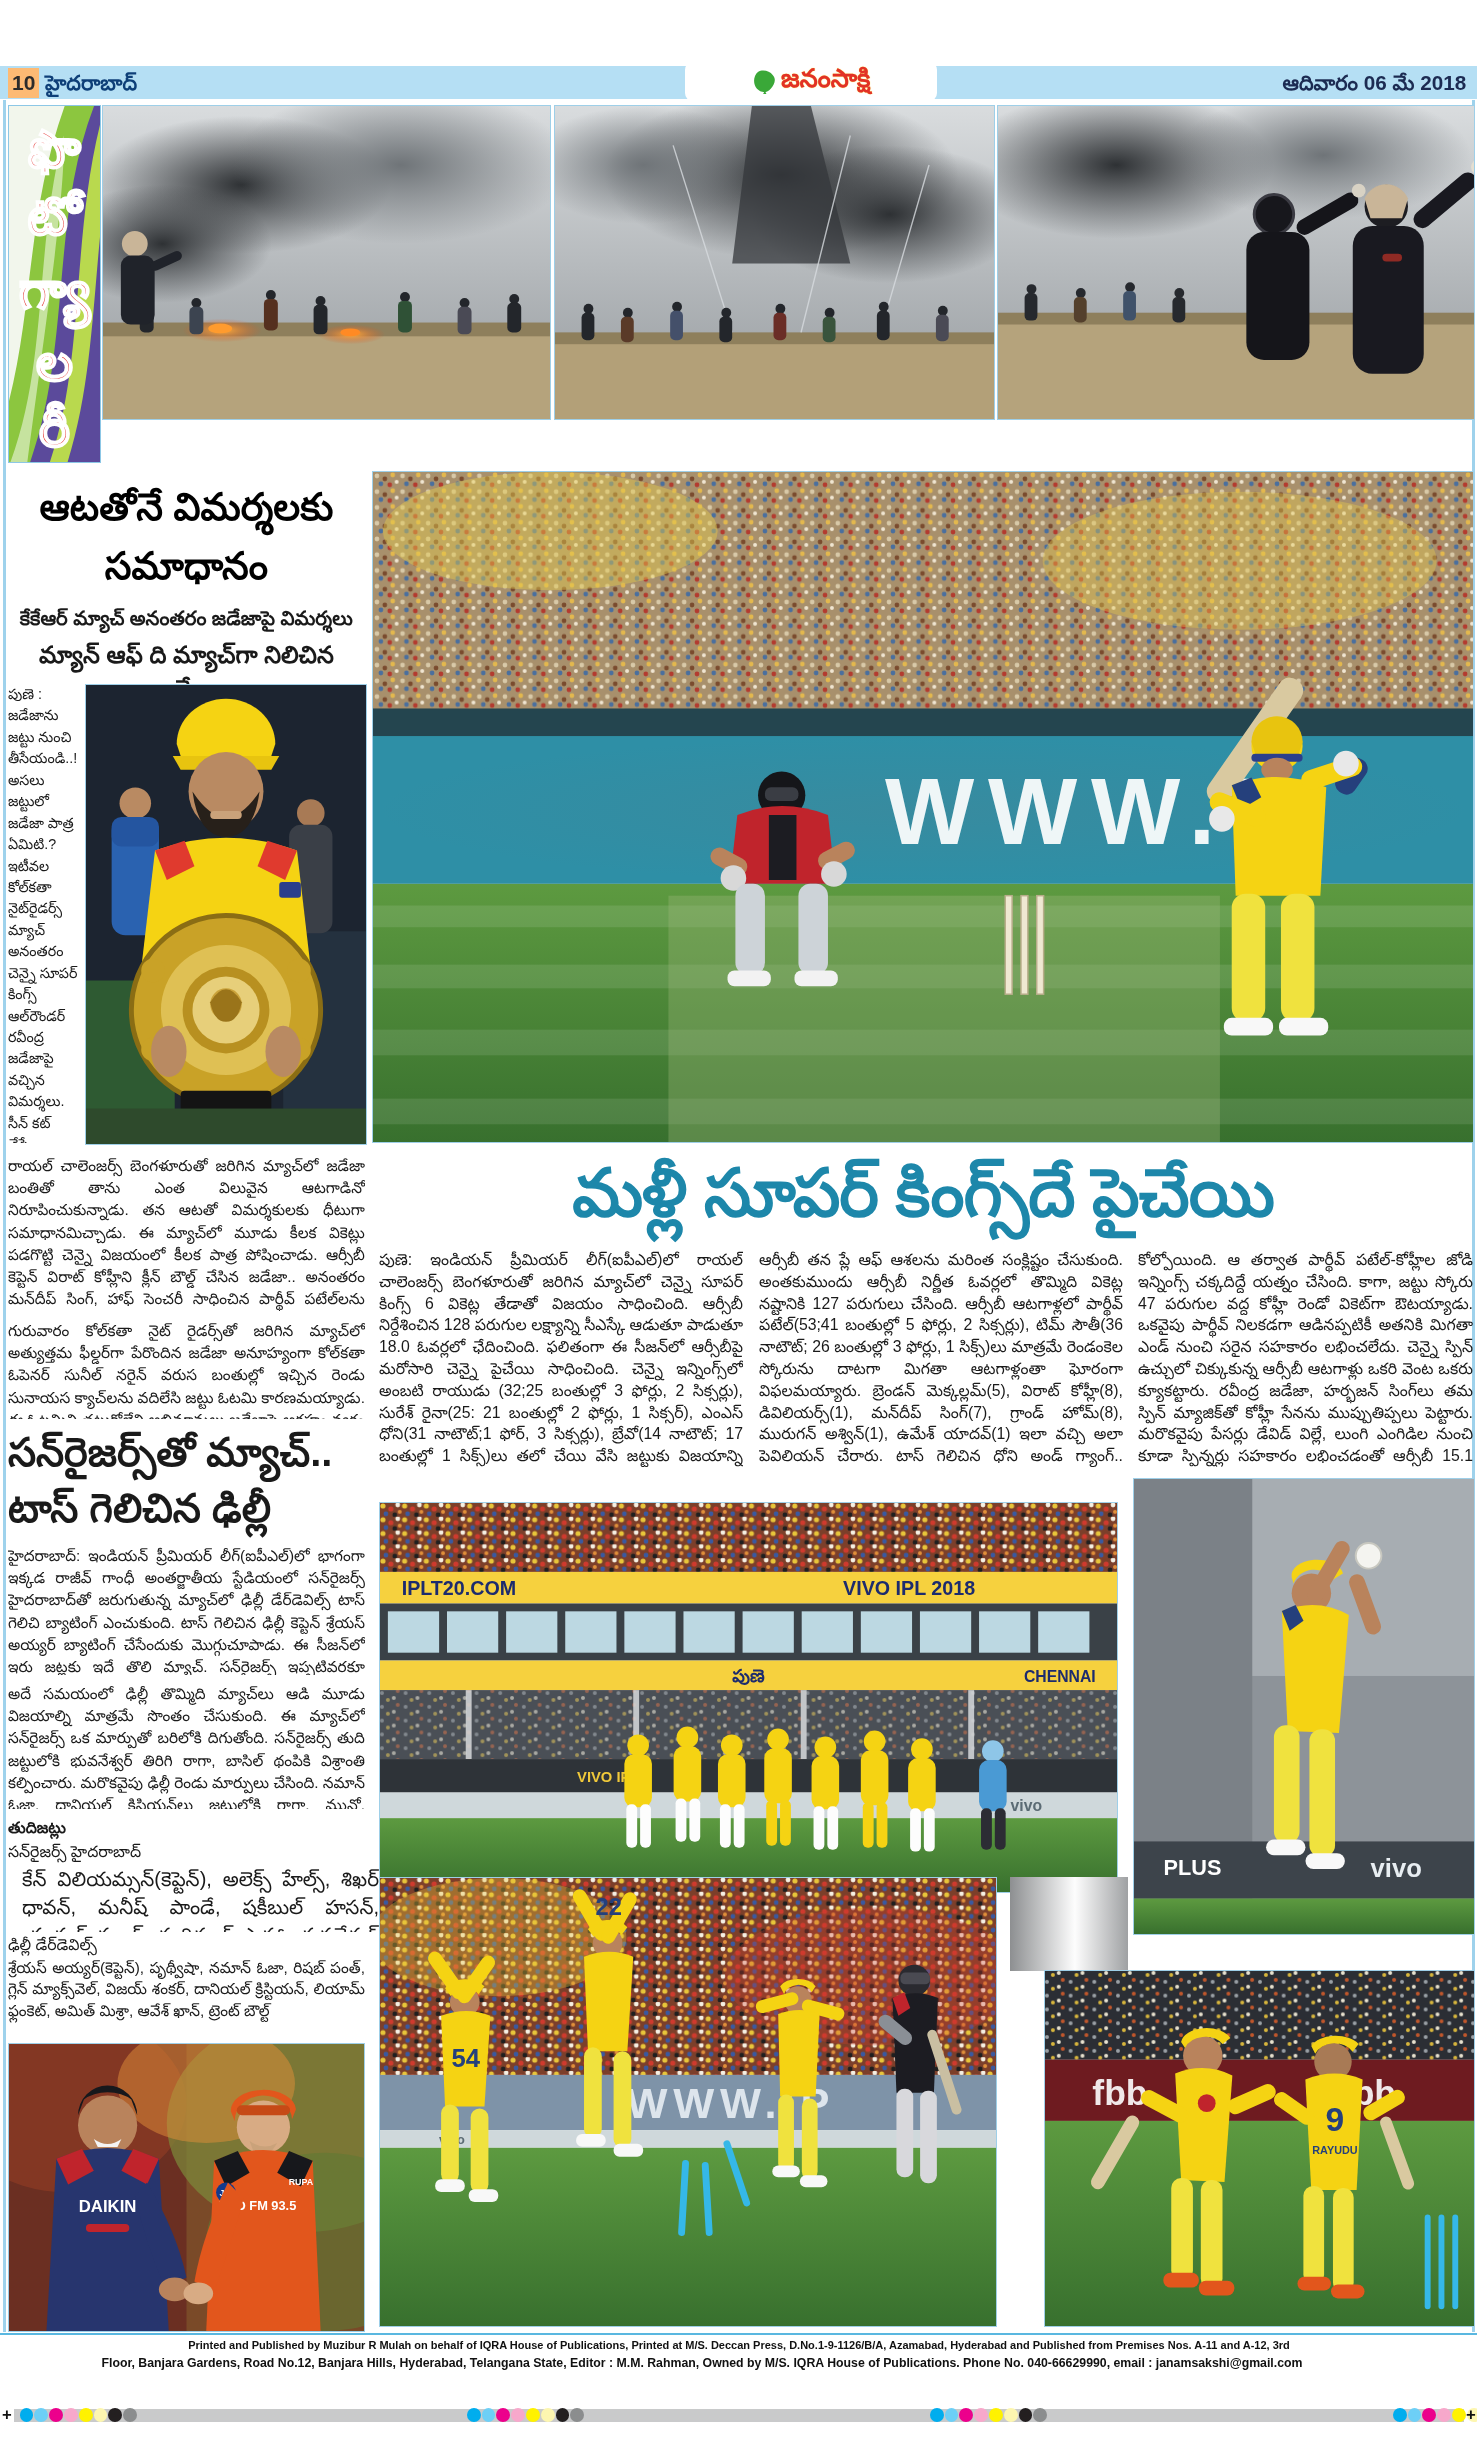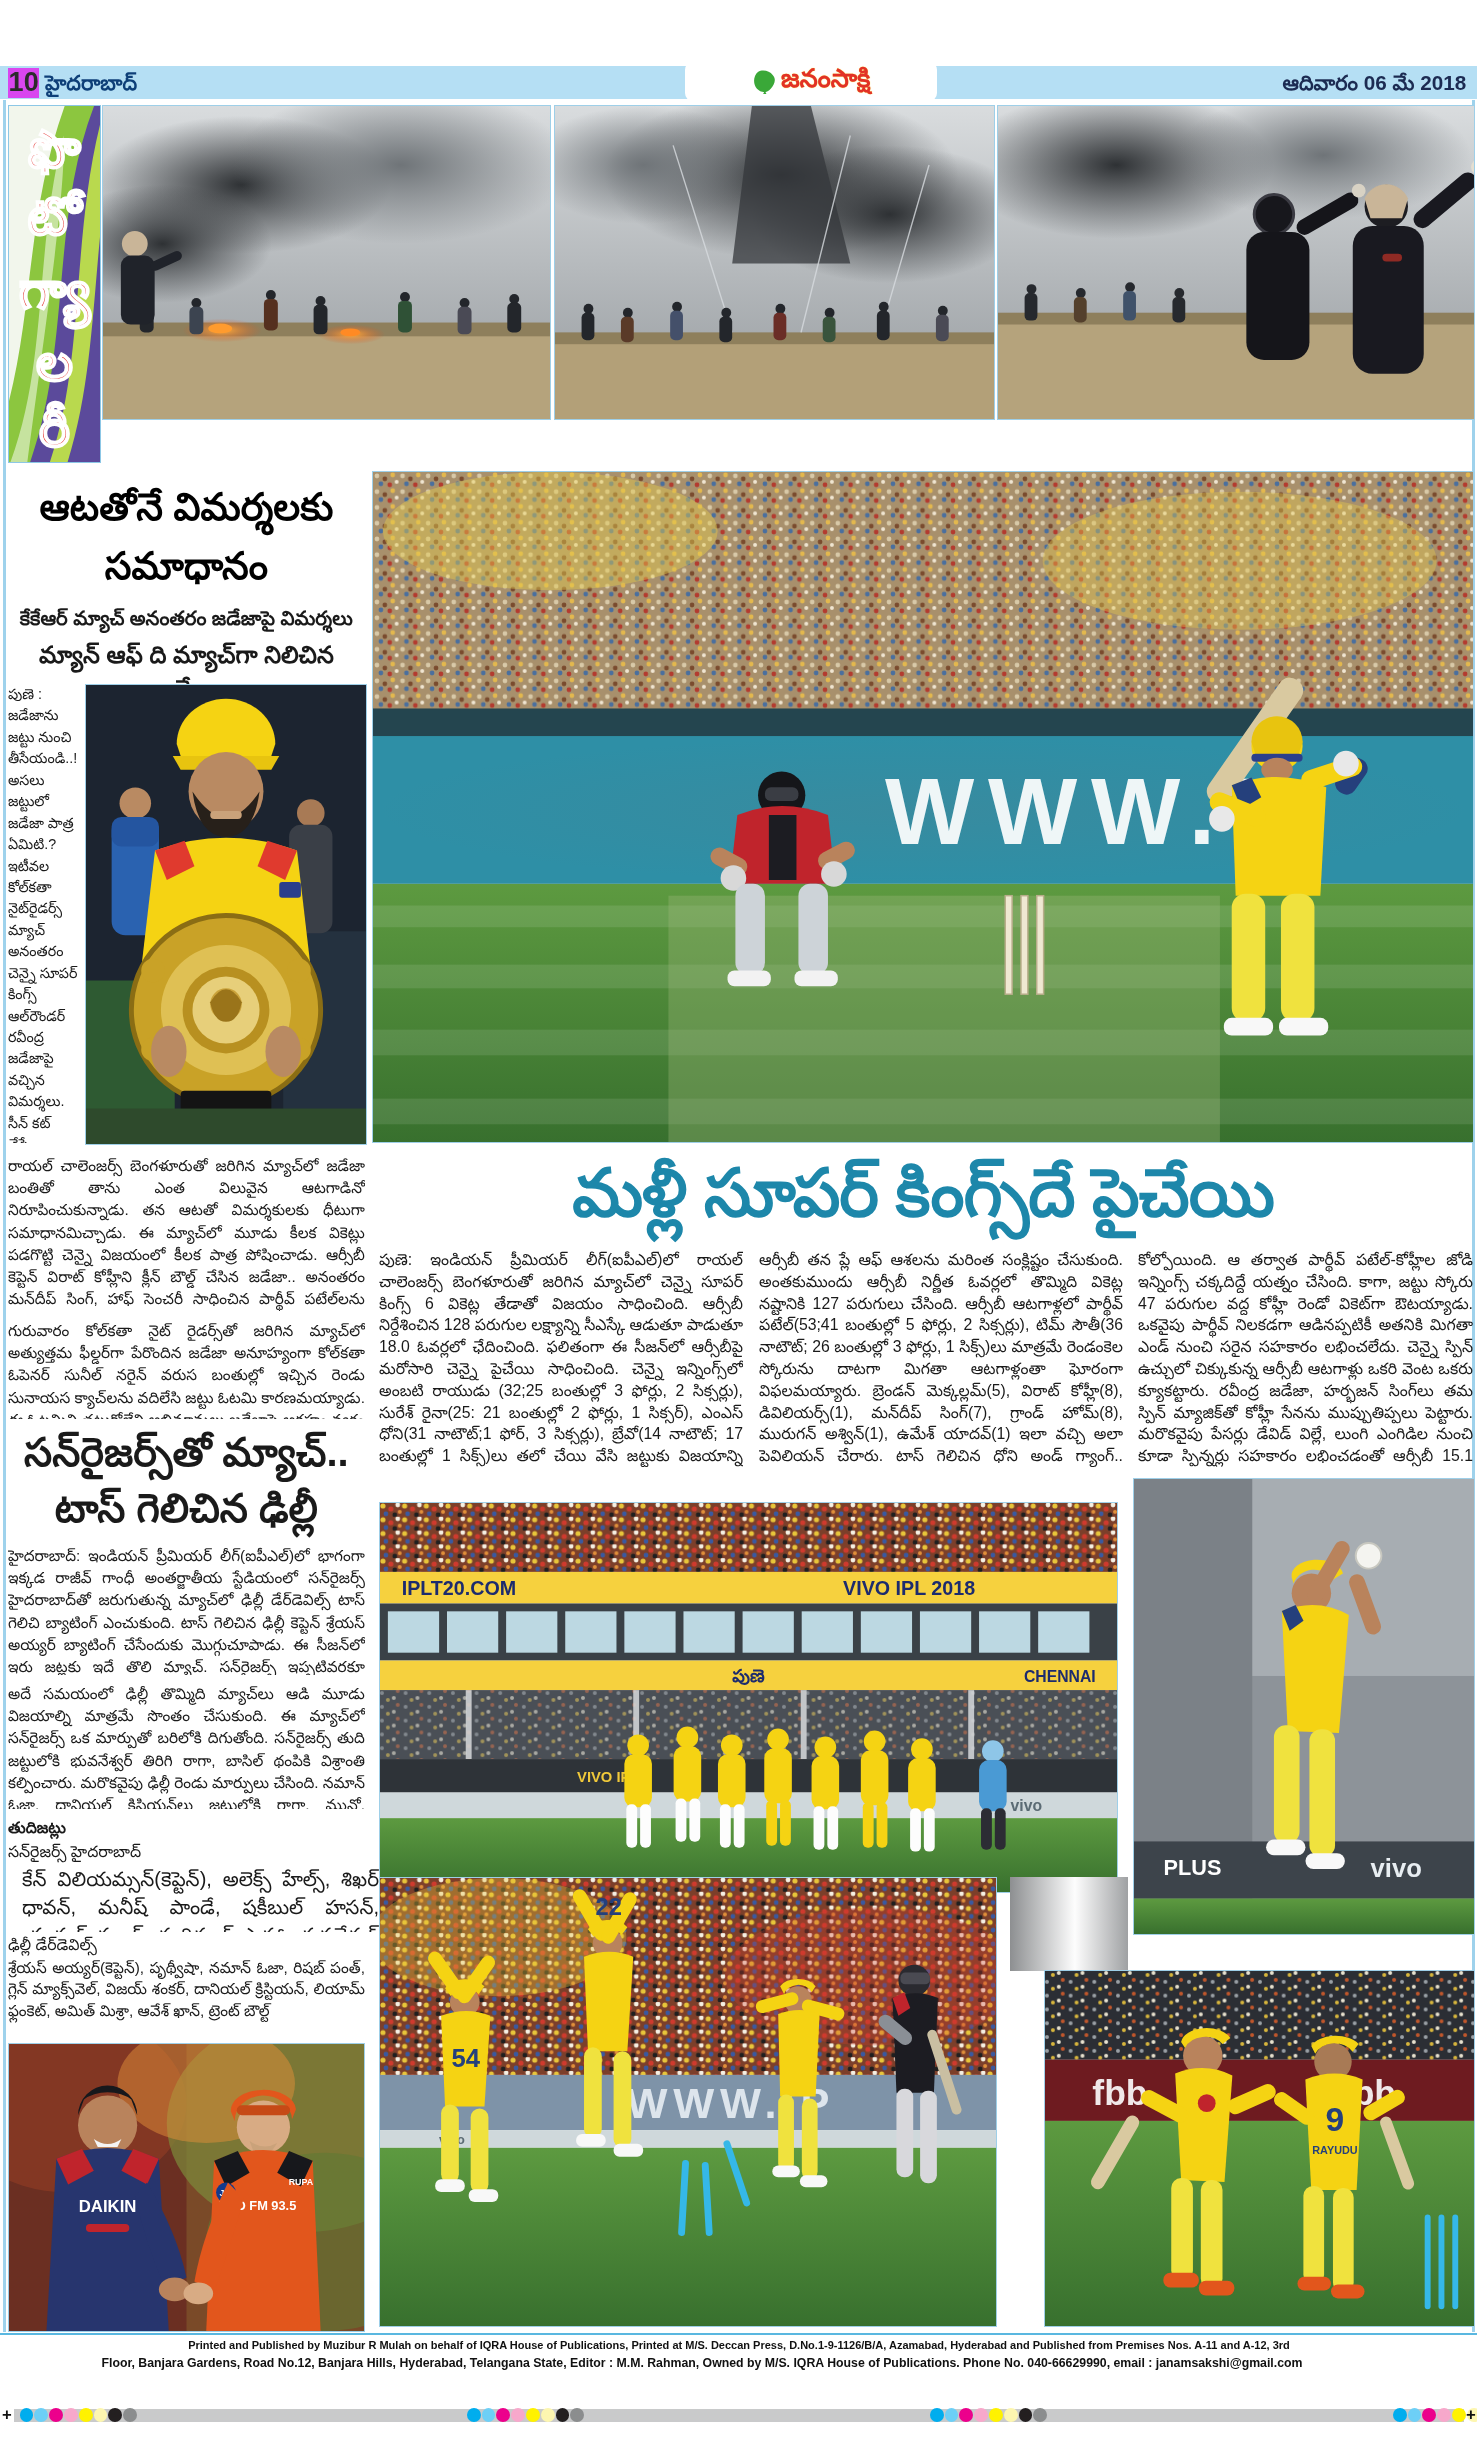--- a/index.html
+++ b/index.html
@@ -1,22 +1,22 @@
 <!DOCTYPE html>
 <html><head>
 <meta charset="utf-8">
 <style>
   html,body{margin:0;padding:0;background:#e9e9e9;}
   .page{position:relative;width:1478px;height:2464px;background:#fff;overflow:hidden;
         font-family:"Liberation Sans", sans-serif;color:#1a1a1a;margin:0 auto;}
   .abs{position:absolute;}
   
   .hdr-bar{left:0;top:66px;width:1478px;height:33px;background:#b5dff4;}
-  .hdr-num{left:7.9px;top:68px;width:31.5px;height:29.6px;background:#d946ef;color:#2b2b2b;
-           font-size:27px;font-weight:bold;text-align:center;line-height:29.6px;}
+  .hdr-num{left:7.9px;top:68px;width:31.5px;height:29.6px;background:#fdba74;color:#2b2b2b;
+           font-size:21px;font-weight:bold;text-align:center;line-height:29.6px;}
   .hdr-city{left:45px;top:71px;font-size:20.7px;font-weight:bold;color:#0e3f78;}
   .hdr-mast{left:685px;top:62px;width:252px;height:39px;background:#fff;border-radius:7.9px;
             display:flex;align-items:center;justify-content:center;gap:3.9px;}
   .hdr-mast .mast-txt{color:#e23127;font-size:25.6px;font-weight:bold;text-shadow:0 0 1px #f7d21e;}
   .hdr-date{right:11.8px;top:71px;font-size:20.7px;font-weight:bold;color:#1c2b52;}
   
   .edge{background:#9ed2ec;width:3px;top:100px;height:2232px;}
   
   .strip{left:7.9px;top:105px;width:91px;height:356px;border:1px solid #8cc7e6;}
   .photo{border:1px solid #9ecfe8;overflow:hidden;}
@@ -33,21 +33,21 @@
   .a1-sub2{left:7.9px;top:641px;width:357px;font-size:24px;font-weight:bold;text-align:center;}
   .a1-side{left:7.9px;top:684px;width:73px;height:459px;font-size:14.3px;line-height:1.5;
            white-space:pre-line;overflow:hidden;}
   .jadeja{left:85px;top:684px;width:280px;height:459px;}
   .a1-p1{left:7.9px;top:1155px;width:357px;height:156px;font-size:15.3px;line-height:1.45;
          text-align:justify;overflow:hidden;}
   .a1-p2{left:7.9px;top:1320px;width:357px;height:99px;font-size:15.3px;line-height:1.45;
          text-align:justify;overflow:hidden;}
   
   .a2-head{left:7.9px;top:1424px;width:357px;height:116px;font-size:40px;line-height:1.4;
-           font-weight:bold;text-align:center;white-space:pre-line;overflow:hidden;}
+           font-weight:bold;white-space:pre-line;overflow:hidden;}
   .a2-p1{left:7.9px;top:1545px;width:357px;height:130px;font-size:15.3px;line-height:1.45;
          text-align:justify;overflow:hidden;}
   .a2-p2{left:7.9px;top:1683px;width:357px;height:126px;font-size:15.3px;line-height:1.45;
          text-align:justify;overflow:hidden;}
   .a2-teams{left:7.9px;top:1819px;width:357px;font-size:15.8px;font-weight:bold;}
   .a2-t1n{left:7.9px;top:1843px;width:357px;font-size:15.8px;}
   .a2-t1p{left:22px;top:1865px;width:357px;height:67px;font-size:20px;line-height:1.4;
           text-align:justify;overflow:hidden;}
   .a2-t2n{left:7.9px;top:1936px;width:357px;font-size:15.8px;}
   .a2-t2p{left:7.9px;top:1957px;width:357px;height:67px;font-size:15.3px;line-height:1.4;

